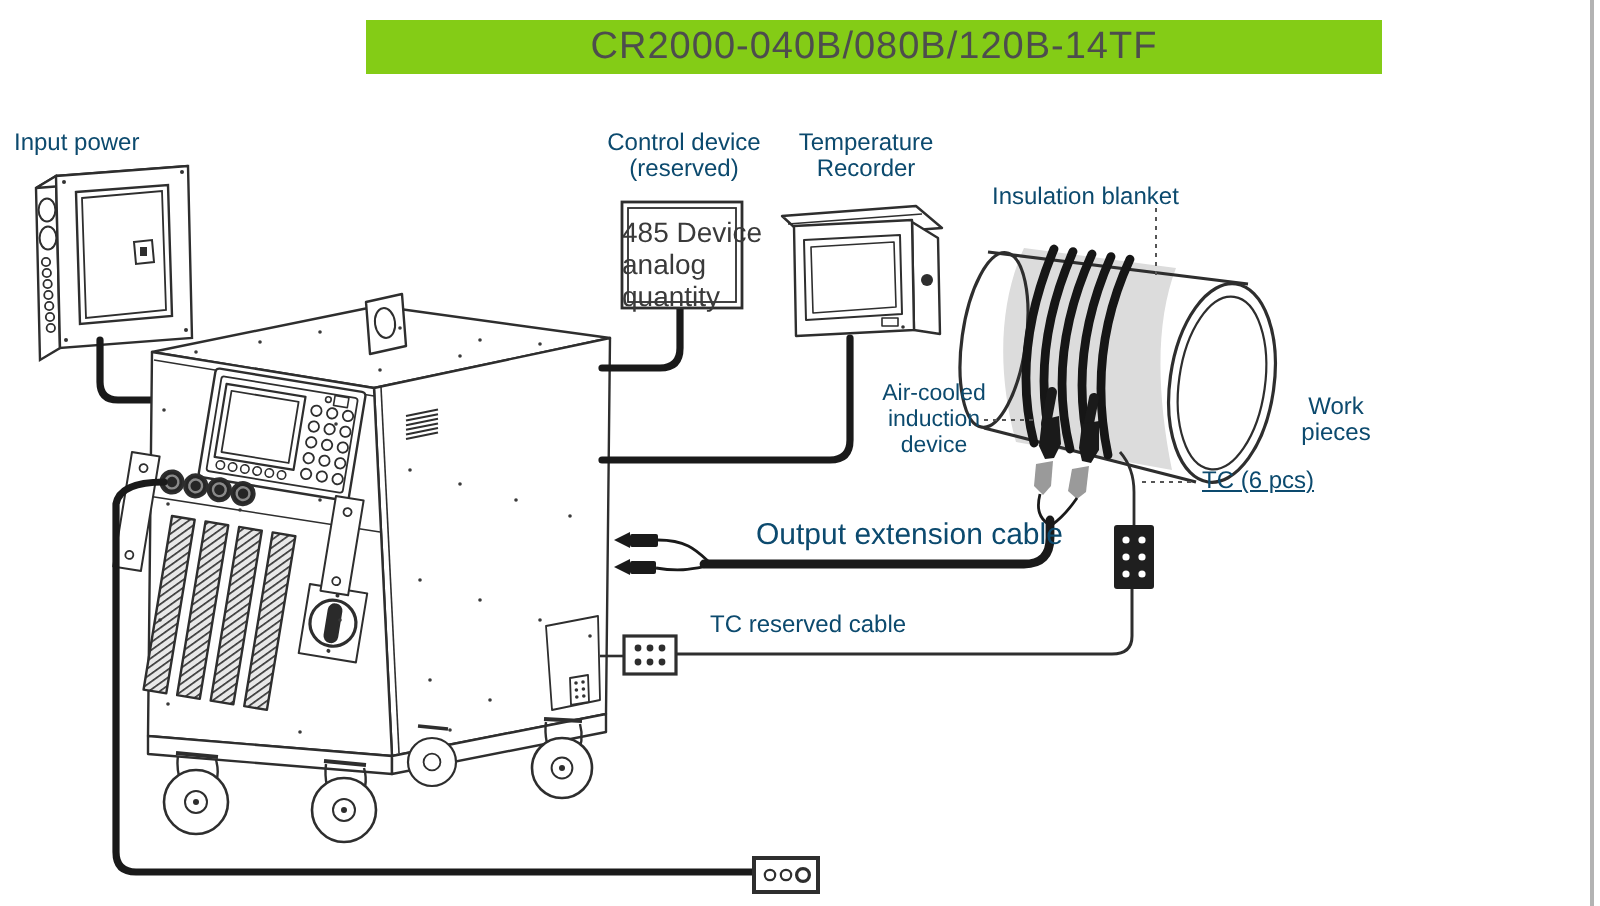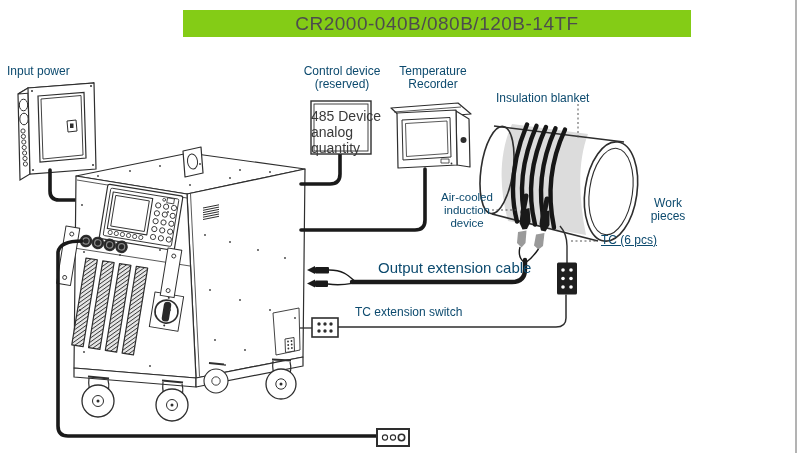--- a/index.html
+++ b/index.html
@@ -355,16 +355,16 @@
 
 <div class="lbl ctr" style="left:639px;top:197px;width:58px;font-size:12px;">
   <div>Work</div>
   <div>pieces</div>
 </div>
 
 <div class="lbl" style="left:601px;top:234px;font-size:12px;text-decoration:underline;">TC (6 pcs)</div>
 
 <div class="lbl" style="left:378px;top:260px;font-size:15px;">Output extension cable</div>
 
-<div class="lbl" style="left:355px;top:306px;font-size:12px;">TC extension switch</div>
+<div class="lbl" style="left:355px;top:306px;font-size:12px;">TC reserved cable</div>
 
 
 </div>
 
 </body></html>

